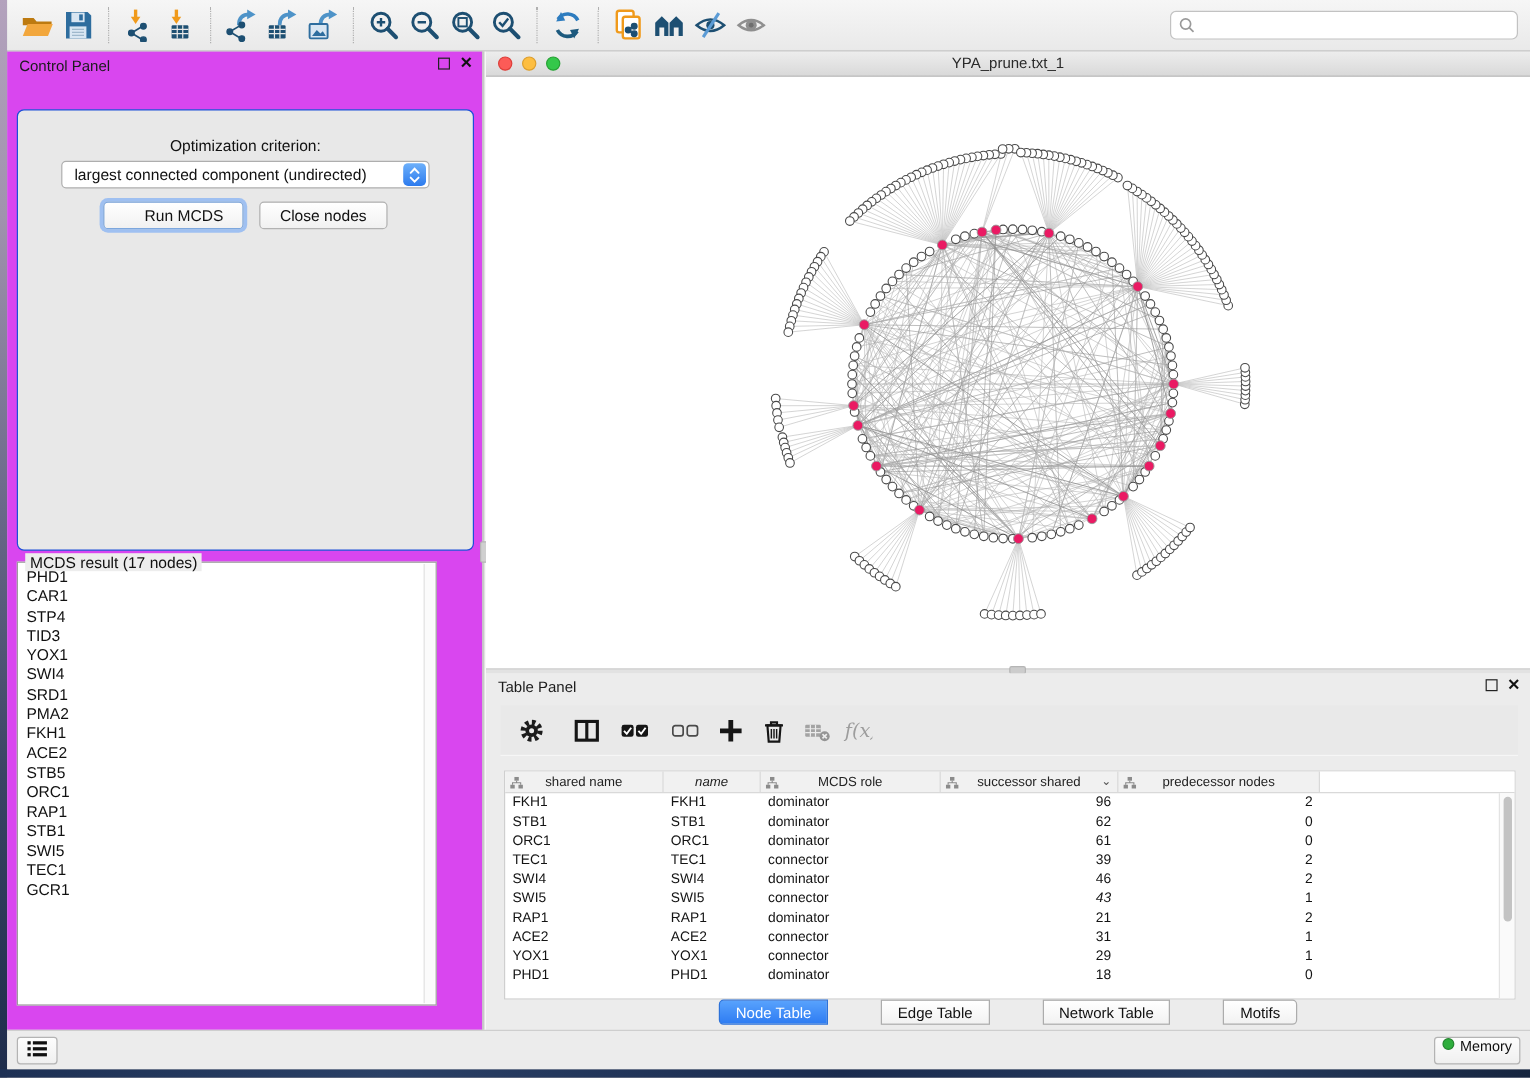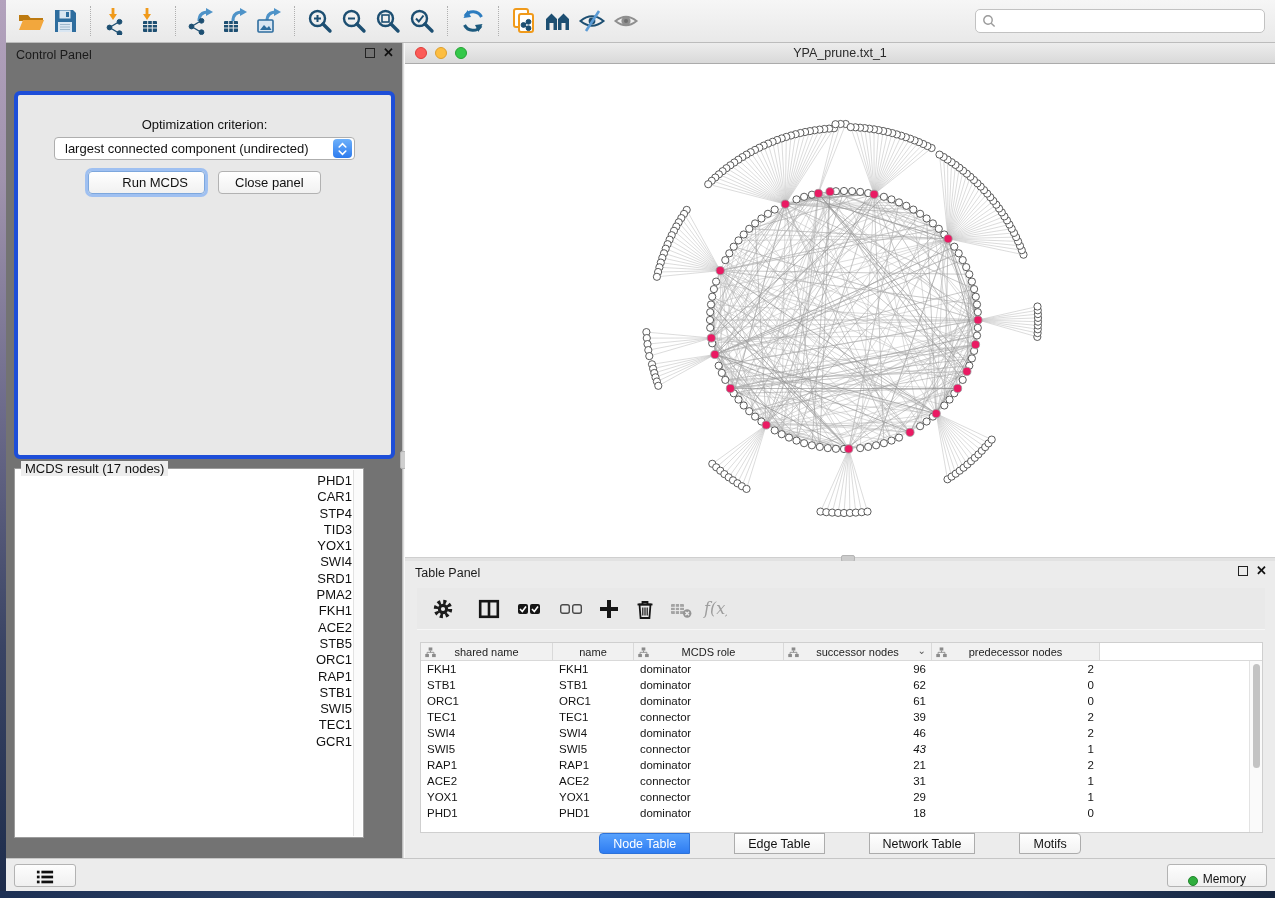--- a/index.html
+++ b/index.html
@@ -23,53 +23,53 @@
   .tbicon { width:34px; height:32px; display:flex; align-items:center; justify-content:center; }
   .tbsep { width:1px; height:30px; margin:0 8px; border-left:1px dotted #b0b0b0; }
   .search-wrap { position:absolute; right:10px; top:9px; width:290px; height:24px;
     background:#fff; border:1px solid #c2c2c2; border-radius:5px; display:flex; align-items:center; }
   .search-wrap svg { margin-left:6px; }
   .search-wrap input { border:none; outline:none; flex:1; height:20px; font:13px "Liberation Sans",sans-serif; background:transparent; }
 
   .main { flex:1; display:flex; min-height:0; }
 
   
-  .control-panel { width:396px; flex:0 0 396px; position:relative; background:#737373;text-decoration:underline; }
+  .control-panel { width:396px; flex:0 0 396px; position:relative; background:#d946ef;text-decoration:underline; }
   .panel-header { position:absolute; top:0; left:0; right:0; height:24px; display:flex; align-items:center; }
   .panel-title { margin-left:10px; font-size:12.5px; color:#1b1b1b; }
   .panel-btns { position:absolute; right:8px; top:5px; display:flex; gap:8px; align-items:center; }
   .float-btn { width:10px; height:10px; border:1.5px solid #222; display:inline-block; }
   .close-btn { font-size:13px; font-weight:bold; color:#111; line-height:10px; }
 
   .seg { display:flex; }
   .seg .segbtn { font:12.5px "Liberation Sans",sans-serif; background:linear-gradient(#ffffff,#f2f2f2);
     border:1px solid #acacac; margin-left:-1px; padding:0 13px; height:21px; color:#111;
     display:flex; align-items:center; cursor:default; }
   .seg .segbtn:first-child { border-radius:4px 0 0 4px; margin-left:0; }
   .seg .segbtn:last-child { border-radius:0 4px 4px 0; }
   .seg .segbtn.active { background:linear-gradient(#58a2fd,#2e7cf2); color:#fff; border-color:#2d72d9; }
 
   .cp-tabs { position:absolute; top:30px; left:0; right:0; display:flex; justify-content:center; z-index:2; }
   .cp-card { position:absolute; top:48px; left:8px; right:7px; height:368px;
-    border:4px solid #1d4ed8; border-radius:6px; background:#e8e8e8; }
+    border:1px solid #1d4ed8; border-radius:6px; background:#e8e8e8; }
   .opt-label { position:absolute; top:22px; width:100%; text-align:center; font-size:13px; color:#111; }
   .dropdown { position:absolute; top:42px; left:36px; right:36px; height:23px; background:#fff;
     border:1px solid #aeaeae; border-radius:4px; display:flex; align-items:center; }
   .dropdown .dd-text { flex:1; padding-left:10px; font-size:13px; color:#111; white-space:nowrap; }
   .dd-step { width:19px; height:19px; margin-right:2px; border-radius:4px;
     background:linear-gradient(#6db0fa,#2d7bee); display:flex; flex-direction:column;
     align-items:center; justify-content:center; }
   .dd-step svg { display:block; }
   .cp-buttons { position:absolute; top:76px; width:100%; display:flex; justify-content:center; gap:13px; }
   .pushbtn { font:13px "Liberation Sans",sans-serif; height:23px; padding:0 16px;
     background:linear-gradient(#ffffff,#f1f1f1); border:1px solid #b2b2b2; border-radius:4px; color:#111; }
   .pushbtn.focused { box-shadow:0 0 0 3px rgba(120,170,246,.65); border-color:#7da7dd;padding-left:33px; }
 
   .resultbox { position:absolute; top:425px; left:8px; width:350px; bottom:20px;
-    border:1px solid #9c9c9c; background:#fff;text-align:right; }
+    border:1px solid #9c9c9c; background:#fff; }
   .resultbox .legend { position:absolute; top:-8px; left:6px; background:#ededed; padding:0 4px;
     font-size:13px; color:#111; }
   .result-list { position:absolute; inset:4px 11px 1px 7px; overflow:hidden;
     font-size:13px; line-height:16.3px; color:#111; }
   .result-scroll { position:absolute; top:1px; bottom:1px; right:1px; width:9px;
     background:#fbfbfb; border-left:1px solid #e2e2e2; }
 
   
   .vdivider { width:3px; flex:0 0 3px; background:#dcdcdc; border-left:1px solid #bdbdbd;
     border-right:1px solid #f8f8f8; position:relative; }
@@ -113,21 +113,21 @@
     background:#fafafa; border-left:1px solid #e3e3e3; }
   .tbody-scroll .thumb { position:absolute; top:3px; left:2.5px; width:7px; height:104px;
     background:#c3c3c3; border-radius:4px; }
 
   .tp-tabs { position:absolute; bottom:4px; left:0; right:0; display:flex; justify-content:center;gap:45px; }
 
   
   .status-bar { height:33px; flex:0 0 33px; background:#ececec; border-top:1px solid #c6c6c6;
     display:flex; align-items:center; justify-content:space-between; padding:0 8px; }
   .sq-btn { height:23px; background:linear-gradient(#fdfdfd,#f0f0f0); border:1px solid #b3b3b3;
-    border-radius:3px; display:flex; align-items:flex-end; justify-content:center; padding:0 20px; }
+    border-radius:3px; display:flex; align-items:flex-start; justify-content:center; padding:0 6px; }
   .memory-btn { gap:5px; font-size:12px; color:#111; }
   .memory-dot { width:10px; height:10px; border-radius:50%; background:#2fae3d; border:1px solid #23852e; }
 </style>
 </head>
 <body>
 
 <div class="desktop-left"></div>
 <div class="desktop-bottom"></div>
 
 <div class="app">
@@ -315,21 +315,21 @@
           <span class="dd-text">largest connected component (undirected)</span>
           <span class="dd-step">
             <svg width="9" height="14" viewBox="0 0 9 14">
               <path d="M1.2 5 L4.5 1.6 L7.8 5" fill="none" stroke="#fff" stroke-width="1.6" stroke-linecap="round"></path>
               <path d="M1.2 9 L4.5 12.4 L7.8 9" fill="none" stroke="#fff" stroke-width="1.6" stroke-linecap="round"></path>
             </svg>
           </span>
         </div>
         <div class="cp-buttons">
           <button class="pushbtn focused">Run MCDS</button>
-          <button class="pushbtn">Close panel</button>
+          <button class="pushbtn">Close nodes</button>
         </div>
       </div>
       <div class="resultbox">
         <span class="legend">MCDS result (17 nodes)</span>
         <div class="result-list" id="result-list">
             <div>PHD1</div>
             <div>CAR1</div>
             <div>STP4</div>
             <div>TID3</div>
             <div>YOX1</div>
@@ -1192,40 +1192,40 @@
           <div class="thead" id="thead">
               <div class="th" style="width: 132px;">
                 <svg class="colicon" width="11" height="11" viewBox="0 0 12 12">
   <rect x="4" y="0.5" width="4" height="3.4" fill="#8b8b8b"></rect>
   <rect x="0.3" y="7.6" width="4" height="3.4" fill="#8b8b8b"></rect>
   <rect x="7.7" y="7.6" width="4" height="3.4" fill="#8b8b8b"></rect>
   <path d="M6 4v1.8 M2.3 7.6V5.8h7.4v1.8" stroke="#8b8b8b" stroke-width="1" fill="none"></path>
                 </svg>
                 <span>shared name</span>
               </div>
-              <div class="th" style="width: 81px;">
+              <div class="th" style="width: 81px; font-style: italic;">
                 <span>name</span>
               </div>
               <div class="th" style="width: 150px;">
                 <svg class="colicon" width="11" height="11" viewBox="0 0 12 12">
   <rect x="4" y="0.5" width="4" height="3.4" fill="#8b8b8b"></rect>
   <rect x="0.3" y="7.6" width="4" height="3.4" fill="#8b8b8b"></rect>
   <rect x="7.7" y="7.6" width="4" height="3.4" fill="#8b8b8b"></rect>
   <path d="M6 4v1.8 M2.3 7.6V5.8h7.4v1.8" stroke="#8b8b8b" stroke-width="1" fill="none"></path>
                 </svg>
                 <span>MCDS role</span>
               </div>
               <div class="th" style="width: 148px;">
                 <svg class="colicon" width="11" height="11" viewBox="0 0 12 12">
   <rect x="4" y="0.5" width="4" height="3.4" fill="#8b8b8b"></rect>
   <rect x="0.3" y="7.6" width="4" height="3.4" fill="#8b8b8b"></rect>
   <rect x="7.7" y="7.6" width="4" height="3.4" fill="#8b8b8b"></rect>
   <path d="M6 4v1.8 M2.3 7.6V5.8h7.4v1.8" stroke="#8b8b8b" stroke-width="1" fill="none"></path>
                 </svg>
-                <span>successor nodes</span>
+                <span>successor shared</span>
                 <span class="sort">⌄</span>
               </div>
               <div class="th" style="width: 168px;">
                 <svg class="colicon" width="11" height="11" viewBox="0 0 12 12">
   <rect x="4" y="0.5" width="4" height="3.4" fill="#8b8b8b"></rect>
   <rect x="0.3" y="7.6" width="4" height="3.4" fill="#8b8b8b"></rect>
   <rect x="7.7" y="7.6" width="4" height="3.4" fill="#8b8b8b"></rect>
   <path d="M6 4v1.8 M2.3 7.6V5.8h7.4v1.8" stroke="#8b8b8b" stroke-width="1" fill="none"></path>
                 </svg>
                 <span>predecessor nodes</span>

